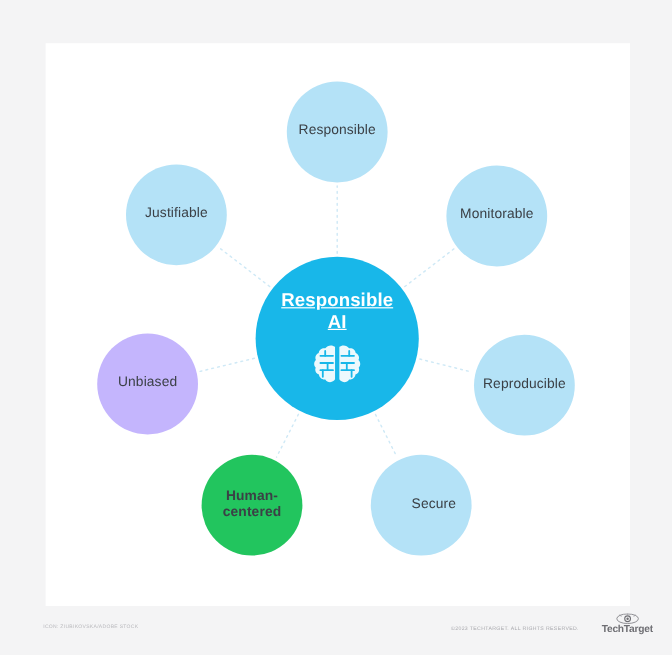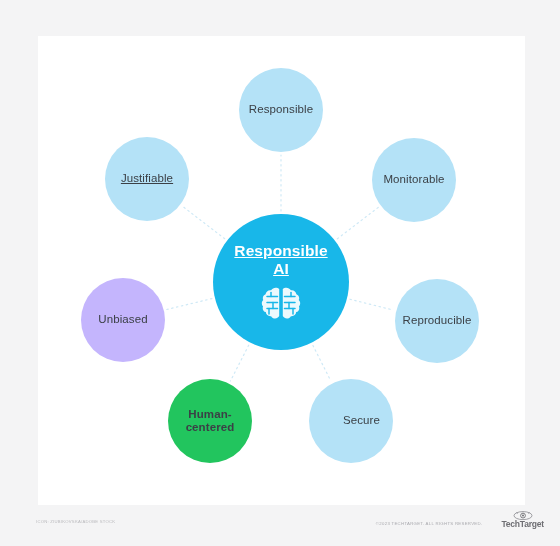--- a/index.html
+++ b/index.html
@@ -150,21 +150,21 @@
       <div class="node-label" style="color: rgb(59, 64, 70); margin-left: 21px;">Secure</div>
     </div>
     <div class="node-circle" style="left: 168px; top: 379px; width: 84px; height: 84px; background: #22c55e; font-weight: bold;">
       <div class="node-label" style="color: rgb(59, 64, 70);">Human-
 centered</div>
     </div>
     <div class="node-circle" style="left: 81px; top: 278px; width: 84px; height: 84px; background: #c4b5fd;">
       <div class="node-label" style="color: rgb(59, 64, 70);">Unbiased</div>
     </div>
     <div class="node-circle" style="left: 105px; top: 137px; width: 84px; height: 84px; background: rgb(180, 226, 247);">
-      <div class="node-label" style="color: rgb(59, 64, 70); text-decoration: underline;">Justifiable</div>
+      <div class="node-label" style="color: rgb(59, 64, 70);">Justifiable</div>
     </div>
   </div>
 
 <div id="center-circle">
   <div id="center-title">Responsible
 AI</div>
   <svg id="brain-icon" viewBox="0 0 42 38" xmlns="http://www.w3.org/2000/svg">
     <g fill="#ffffff" opacity="0.92">
       <path d="M19.4 3.2c-2.6-2.2-6.6-1.6-8.3 1.1-2.7-0.5-5.2 1.3-5.5 3.9-2.4 0.9-3.5 3.7-2.3 5.9-1.9 1.6-2 4.6-0.2 6.3-1.1 2.3 0.2 5.1 2.7 5.7 0.2 2.6 2.7 4.5 5.3 4.1 1.3 2.4 4.5 3.1 6.7 1.4 0.6-0.4 1.1-1 1.4-1.6V3.2z"></path>
       <path d="M22.6 3.2c2.6-2.2 6.6-1.6 8.3 1.1 2.7-0.5 5.2 1.3 5.5 3.9 2.4 0.9 3.5 3.7 2.3 5.9 1.9 1.6 2 4.6 0.2 6.3 1.1 2.3-0.2 5.1-2.7 5.7-0.2 2.6-2.7 4.5-5.3 4.1-1.3 2.4-4.5 3.1-6.7 1.4-0.6-0.4-1.1-1-1.4-1.6V3.2z"></path>

